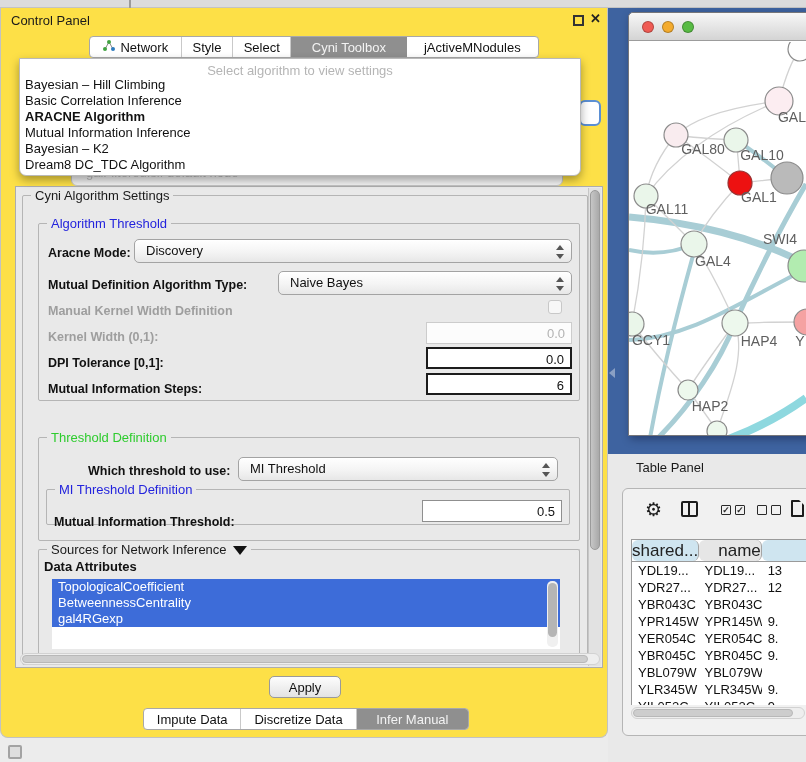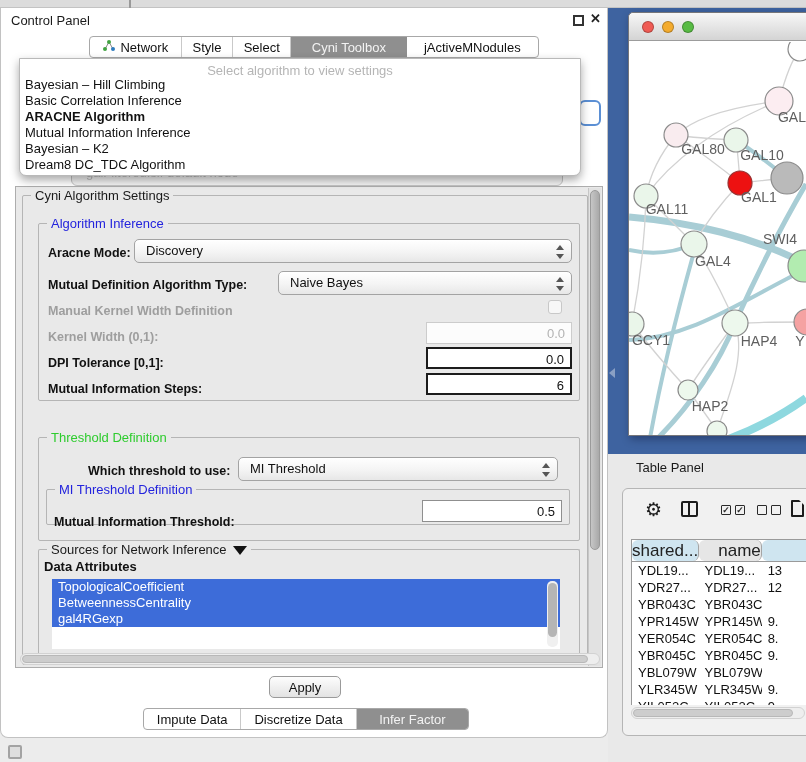--- a/index.html
+++ b/index.html
@@ -5,21 +5,21 @@
   * { margin:0; padding:0; box-sizing:border-box; }
   html,body { width:806px; height:762px; overflow:hidden; background:#ececec;
     font-family:"Liberation Sans", sans-serif; }
   .abs { position:absolute; }
 
   
   .top-strip { left:0; top:0; width:806px; height:8px; background:#dcdcdc; border-bottom:1px solid #c3c3c3; }
   .top-tick { left:129px; top:0; width:2px; height:8px; background:#9a9a9a; }
 
   
-  .control-panel { left:0; top:8px; width:608px; height:730px; background:#ffffff;
+  .control-panel { left:0; top:8px; width:608px; height:730px; background:#fde047;
     border:1px solid #c2c2c2; border-top:none; border-radius:0 0 8px 8px; }
   .cp-title { left:10px; top:5px; font-size:13px; color:#1a1a1a; }
   .float-icon { left:572px; top:7px; width:11px; height:11px; border:2px solid #333; background:transparent; }
   .close-icon { left:589px; top:3px; font-size:13px; font-weight:bold; color:#222; }
 
   
   .seg-bar { display:flex; background:#fff; border:1px solid #a8a8a8; border-radius:4px; overflow:hidden; height:22px; }
   .seg { display:flex; align-items:center; justify-content:center; font-size:13px; color:#111;
     border-right:1px solid #c9c9c9; height:100%; }
   .seg:last-child { border-right:none; }
@@ -175,21 +175,21 @@
   <div class="abs settings">
     <div class="vscroll abs">
         <div class="thumb"></div>
       </div>
 
     <div class="grp" style="left:6px; top:8px; width:566px; height:470px;">
       <div class="grp-title">Cyni Algorithm Settings</div>
     </div>
 
     <div class="grp" style="left:22px; top:36px; width:542px; height:178px;">
-      <div class="grp-title t-blue">Algorithm Inference</div>
+      <div class="grp-title t-blue">Algorithm Threshold</div>
     </div>
     <div class="lbl" style="left:32px; top:59px;">Aracne Mode:</div>
     <div class="combo" style="left:118px; top:52px; width:438px;">
       <span>Discovery</span>
       <span class="spin"></span>
     </div>
     <div class="lbl" style="left:32px; top:91px;">Mutual Definition Algorithm Type:</div>
     <div class="combo" style="left:262px; top:84px; width:294px;">
       <span>Naive Bayes</span>
       <span class="spin"></span>
@@ -241,21 +241,21 @@
 
   <div class="apply-btn" style="left:268px; top:668px;">Apply</div>
   <div class="abs seg-bar" style="left:142px; top:700px; width:326px;">
     <div class="seg" style="width:98px;">
         <span>Impute Data</span>
       </div>
     <div class="seg" style="width:116px;">
         <span>Discretize Data</span>
       </div>
     <div class="seg sel" style="width:112px;">
-        <span>Infer Factor</span>
+        <span>Infer Manual</span>
       </div>
   </div>
 </div>
 
 <div class="abs desktop"></div>
 <div class="abs divider-arrow"></div>
 
 <div class="abs net-window">
   <div class="net-titlebar">
     <span class="light" style="left: 13px; background: rgb(239, 91, 84); border: 1px solid rgba(0, 0, 0, 0.25);" id="tl0"></span>

